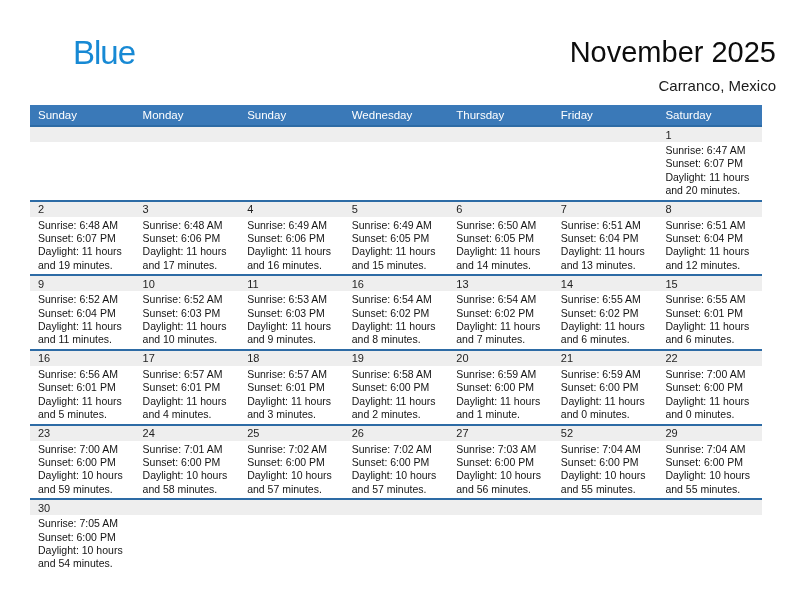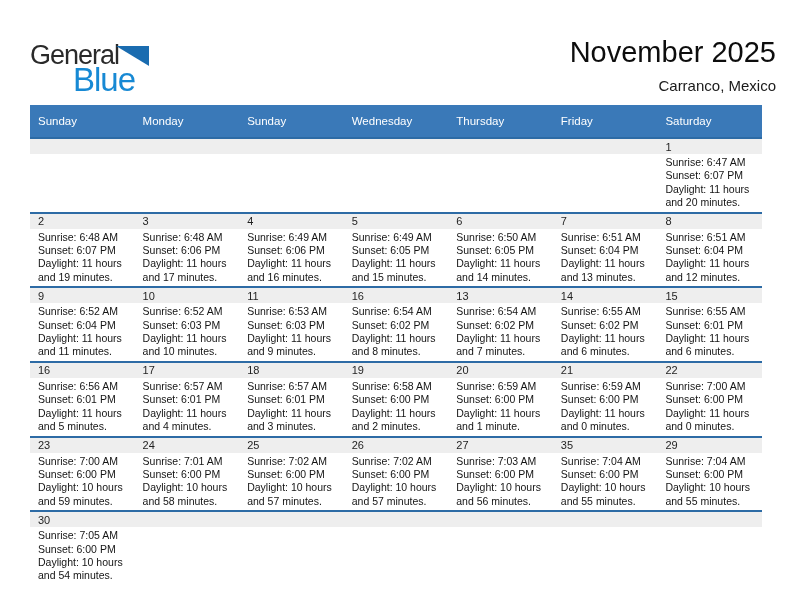--- a/index.html
+++ b/index.html
@@ -27,45 +27,41 @@
   
   .title-block { position: absolute; right: 16px; top: 36px; text-align: right; }
   .cal-title { font-size: 29px; color: #0d0d0d; line-height: 32px; }
   .cal-location { font-size: 15px; color: #1a1a1a; margin-top: 9px; }
 
   
   .calendar { position: absolute; left: 30px; top: 105px; width: 732px; }
   .dow-row {
     display: grid; grid-template-columns: repeat(7, 1fr);
     background: var(--header-blue, #3a79b8);
-    height: 32px; align-items: center;
+    height: 20px; align-items: center;
   }
   .dow-cell { color: #ffffff; font-size: 11.5px; padding-left: 8px; }
 
   .week { border-top: 2px solid var(--row-border-blue, #2d6ba5); }
   .band {
     display: grid; grid-template-columns: repeat(7, 1fr);
     background: var(--band-gray, #eeeeee);
     height: 15px; align-items: center;
   }
   .band-cell { font-size: 11px; color: #1f1f1f; padding-left: 8px; }
   .details { display: grid; grid-template-columns: repeat(7, 1fr); min-height: 55px; }
   .detail-cell { padding: 2px 2px 2px 8px; }
   .detail-line { font-size: 10.5px; color: #141414; line-height: 13.4px; white-space: nowrap; }
 </style>
 </head>
 <body style="--header-blue: #3a79b8; --row-border-blue: #2d6ba5; --band-gray: #eeeeee; --logo-blue: #1789d4; --logo-triangle-blue: #1a6cb0;">
 
 <div class="page">
 
   <div class="logo">
-    <div class="logo-row1">
-      <span class="logo-general">General</span>
-      <span class="logo-triangle"></span>
-    </div>
     <div class="logo-blue">Blue</div>
   </div>
 
   <div class="title-block">
     <div class="cal-title">November 2025</div>
     <div class="cal-location">Carranco, Mexico</div>
   </div>
 
   <div class="calendar">
     <div class="dow-row">
@@ -268,21 +264,21 @@
             </div>
           </div>
         </div>
         <div class="week">
           <div class="band">
             <div class="band-cell">23</div>
             <div class="band-cell">24</div>
             <div class="band-cell">25</div>
             <div class="band-cell">26</div>
             <div class="band-cell">27</div>
-            <div class="band-cell">35</div>
+            <div class="band-cell">52</div>
             <div class="band-cell">29</div>
           </div>
           <div class="details">
             <div class="detail-cell">
               <div class="detail-line">Sunrise: 7:00 AM</div>
               <div class="detail-line">Sunset: 6:00 PM</div>
               <div class="detail-line">Daylight: 10 hours</div>
               <div class="detail-line">and 59 minutes.</div>
             </div>
             <div class="detail-cell">

